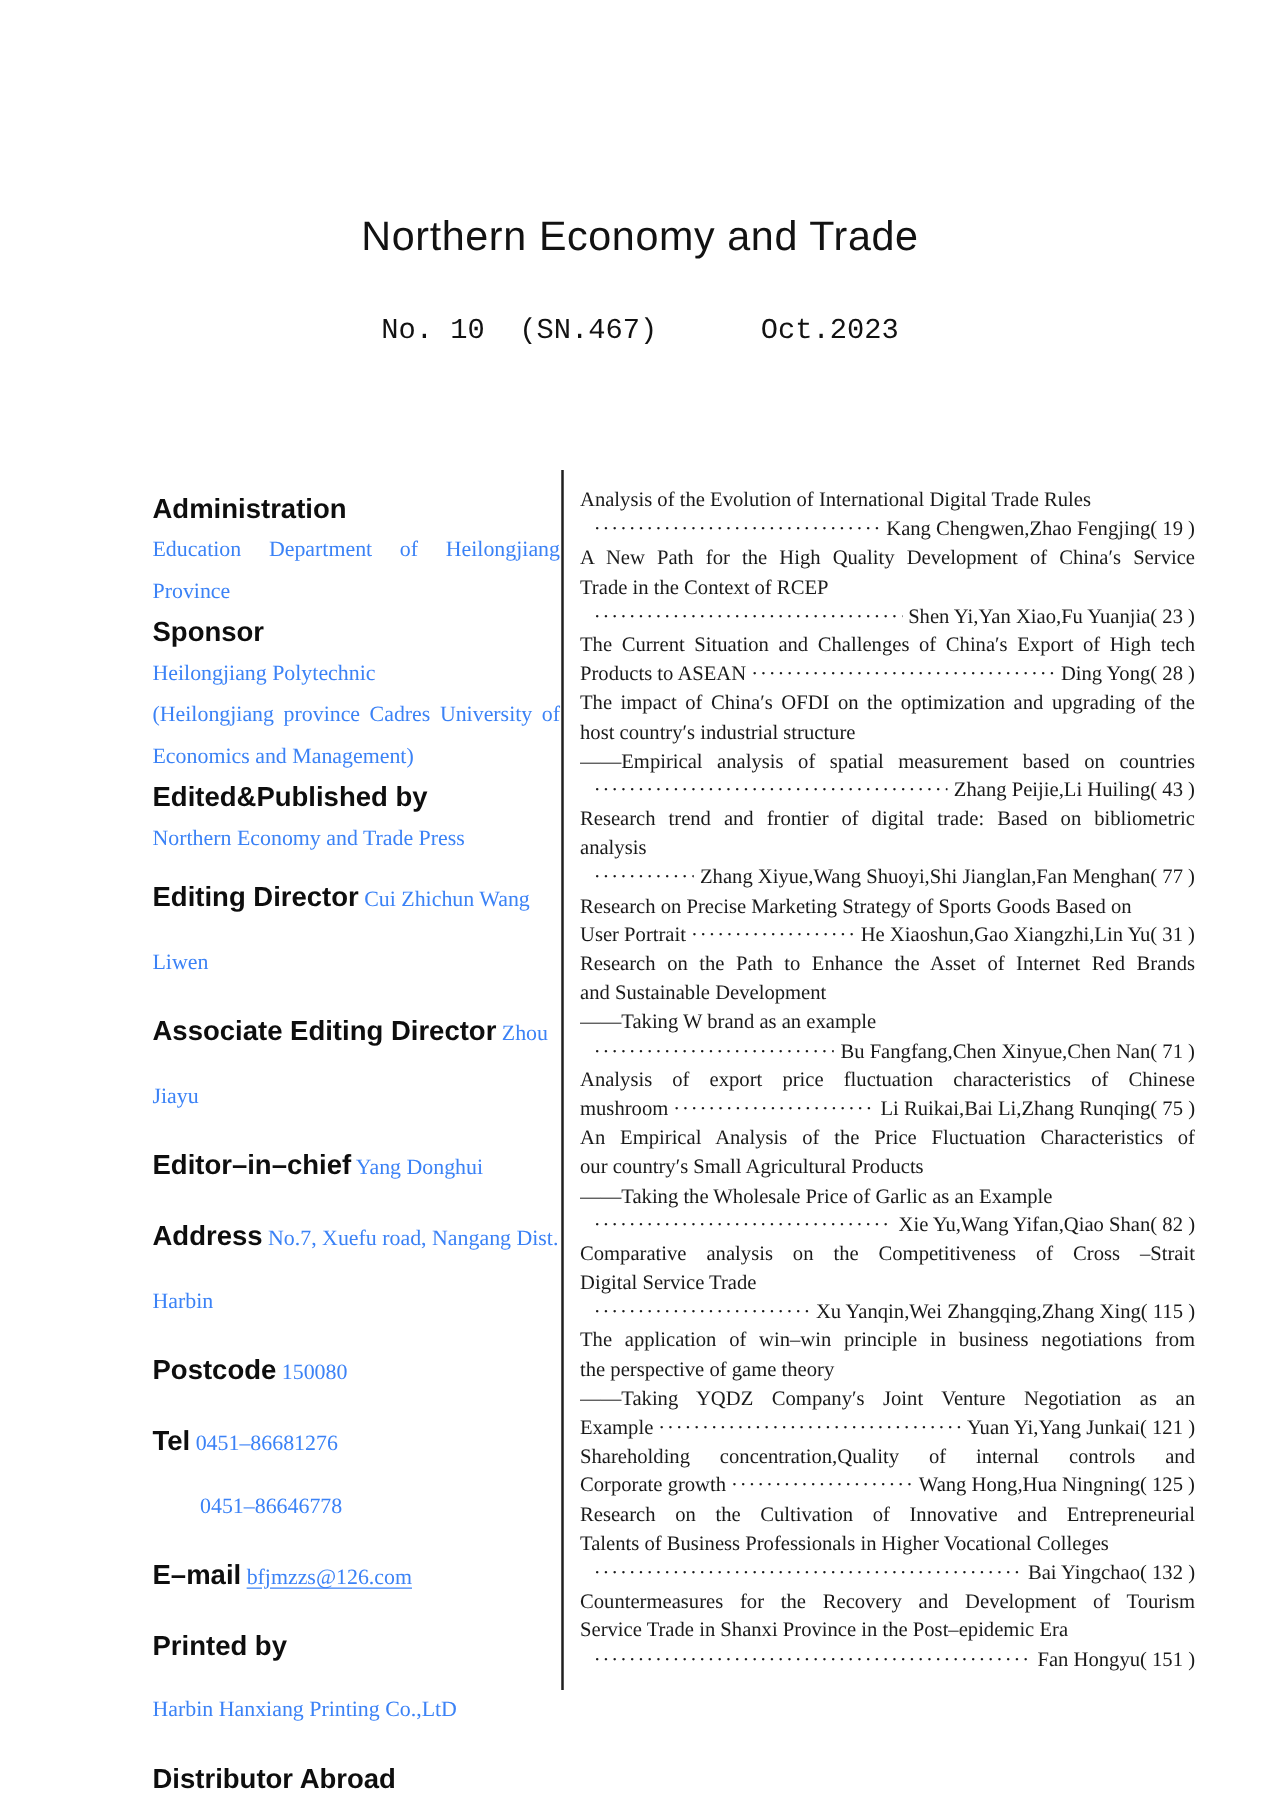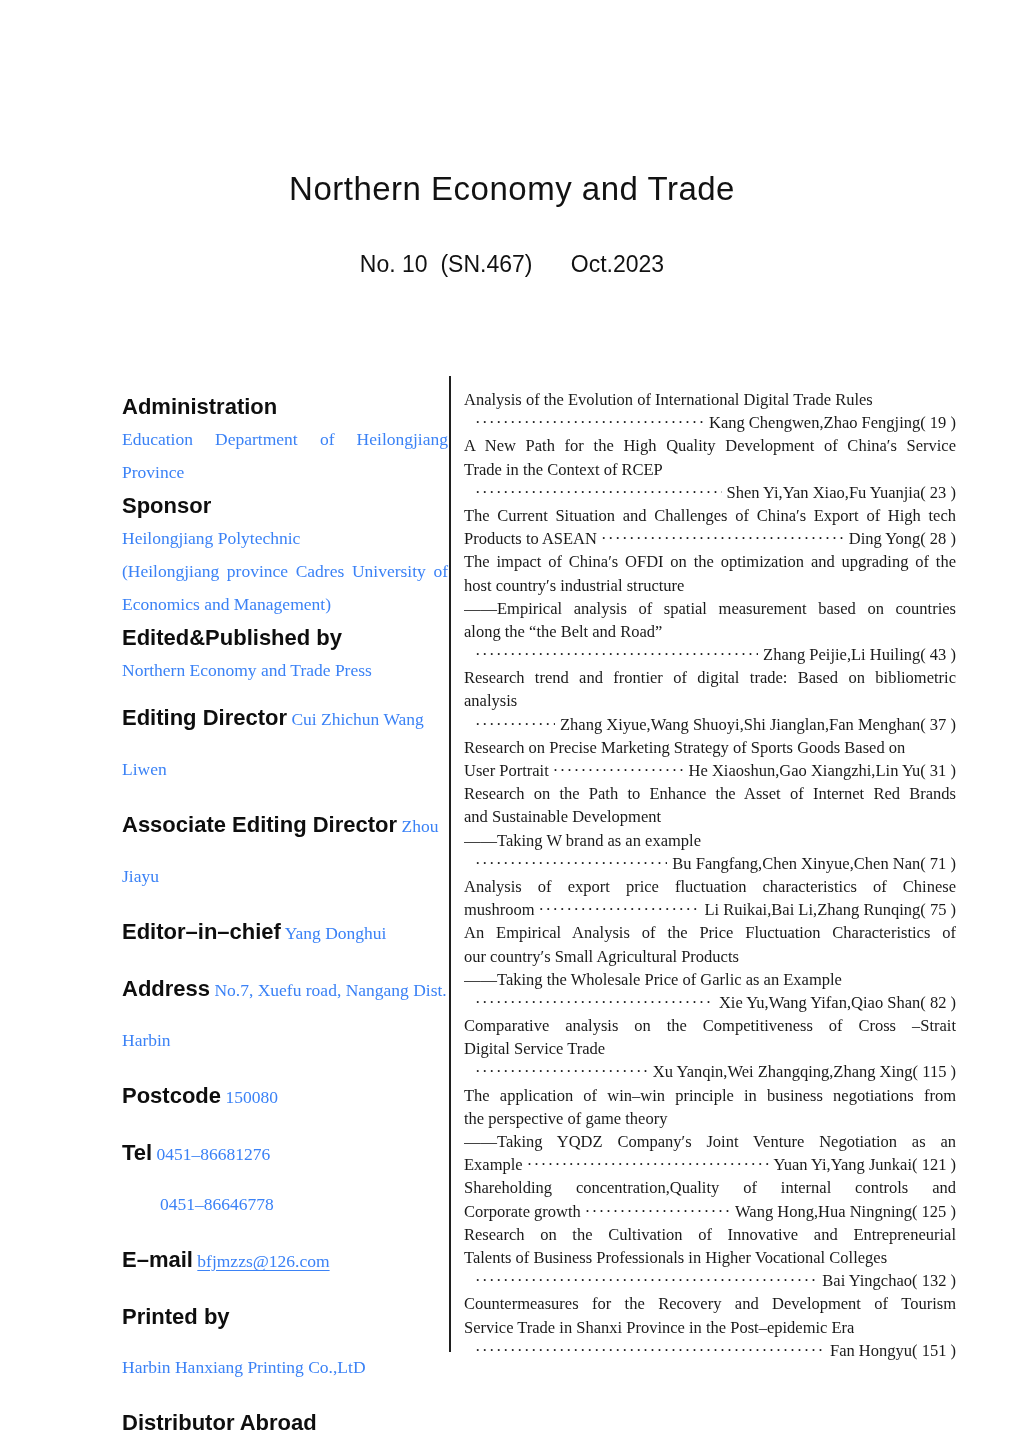--- a/index.html
+++ b/index.html
@@ -8,21 +8,21 @@
     color:#161616;font-family:"Liberation Serif","DejaVu Serif",serif;
     overflow:hidden;
   }
   .page-title{
     position:absolute;top:170px;left:0;width:100%;text-align:center;
     font-family:Liberation Sans, sans-serif;
     font-size:33px;font-weight:400;letter-spacing:.5px;color:#121212;
   }
   .issue-line{
     position:absolute;top:251px;left:0;width:100%;text-align:center;
-    font-family:Liberation Sans, sans-serif;
+    font-family:Liberation Mono, monospace;
     font-size:23px;font-weight:400;white-space:pre;color:#121212;
   }
   .left-col{
     position:absolute;left:122px;top:390px;width:326px;
     font-size:17.5px;
   }
   .left-col p{margin:0;}
   .blk{line-height:33px;}
   .blk.wide{line-height:50px;margin-top:6px;}
   .lbl{
@@ -120,30 +120,29 @@
     </div>
     <div class="tl jl">The Current Situation and Challenges of China′s Export of High tech</div>
     <div class="tl leader">
       <span class="pre">Products to ASEAN</span>
       <span class="dots">································································································································································</span>
       <span class="tail">Ding Yong( 28 )</span>
     </div>
     <div class="tl jl">The impact of China′s OFDI on the optimization and upgrading of the</div>
     <div class="tl">host country′s industrial structure</div>
     <div class="tl jl">——Empirical analysis of spatial measurement based on countries</div>
-    <div class="tl">along the “the Belt and Road”</div>
     <div class="tl leader ind">
       <span class="dots">································································································································································</span>
       <span class="tail">Zhang Peijie,Li Huiling( 43 )</span>
     </div>
     <div class="tl jl">Research trend and frontier of digital trade: Based on bibliometric</div>
     <div class="tl">analysis</div>
     <div class="tl leader ind">
       <span class="dots">································································································································································</span>
-      <span class="tail">Zhang Xiyue,Wang Shuoyi,Shi Jianglan,Fan Menghan( 37 )</span>
+      <span class="tail">Zhang Xiyue,Wang Shuoyi,Shi Jianglan,Fan Menghan( 77 )</span>
     </div>
     <div class="tl">Research on Precise Marketing Strategy of Sports Goods Based on</div>
     <div class="tl leader">
       <span class="pre">User Portrait</span>
       <span class="dots">································································································································································</span>
       <span class="tail">He Xiaoshun,Gao Xiangzhi,Lin Yu( 31 )</span>
     </div>
     <div class="tl jl">Research on the Path to Enhance the Asset of Internet Red Brands</div>
     <div class="tl">and Sustainable Development</div>
     <div class="tl">——Taking W brand as an example</div>

